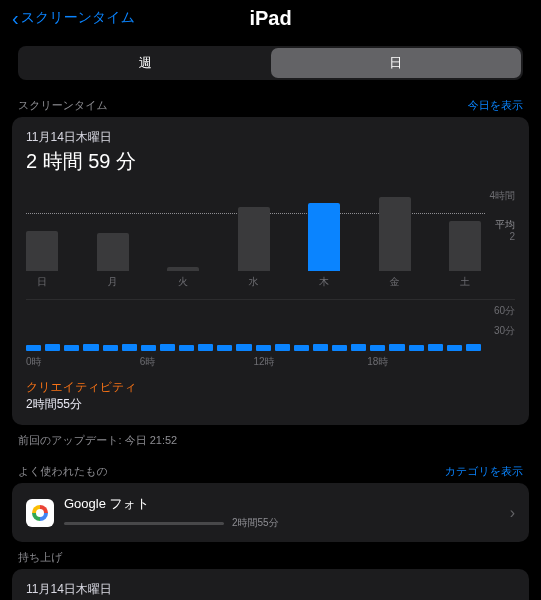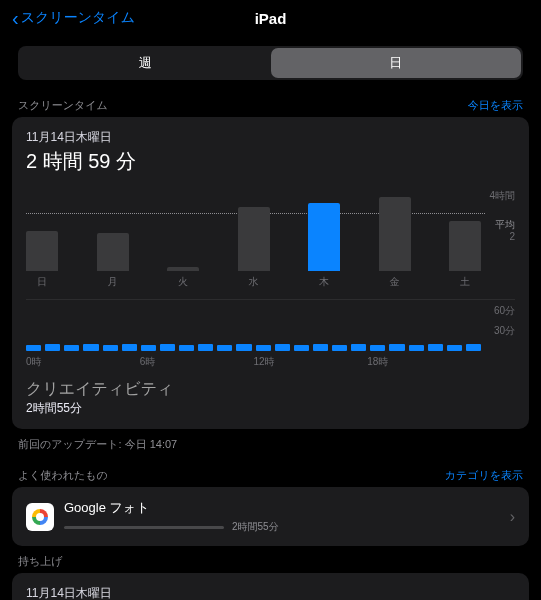--- a/index.html
+++ b/index.html
@@ -1,20 +1,20 @@
 <!DOCTYPE html>
 <html><head>
 <meta charset="utf-8">
 <style>
 * { margin: 0; padding: 0; box-sizing: border-box; }
 body { background: #000; color: #fff; font-family: -apple-system, "Hiragino Sans", sans-serif; width: 541px; height: 600px; overflow: hidden; font-size: 13px; }
 .nav { display: flex; align-items: center; padding: 8px 12px; position: relative; }
 .back { color: #0a84ff; display: flex; align-items: center; gap: 2px; font-size: 14px; }
 .back-chev { font-size: 20px; line-height: 1; }
-.nav-title { position: absolute; left: 50%; transform: translateX(-50%); font-size: 15px; font-weight: 600; }
+.nav-title { position: absolute; left: 50%; transform: translateX(-50%); font-size: 20px; font-weight: 600; }
 .seg { display: flex; margin: 10px 18px; background: #1c1c1e; border-radius: 8px; padding: 2px; }
 .seg div { flex: 1; text-align: center; padding: 6px; border-radius: 7px; font-size: 13px; }
 .seg .active { background: #636366; }
 .section-head { display: flex; justify-content: space-between; padding: 8px 18px 4px; font-size: 11px; color: #8e8e93; }
 .link { color: #0a84ff; font-family: Liberation Mono, monospace; }
 .card { background: #1c1c1e; margin: 0 12px; border-radius: 10px; padding: 12px 14px; }
 .date { font-size: 12px; color: #ebebf5; opacity: 0.9; }
 .big { font-size: 20px; font-weight: 400; margin-top: 2px; }
 .chart { position: relative; height: 100px; margin-top: 14px; }
 .ylabel { position: absolute; right: 0; font-size: 10px; color: #6d6d72; }
@@ -25,21 +25,21 @@
 .bar.hi { background: #0a84ff; }
 .xlabels { position: absolute; bottom: 0; left: 0; right: 34px; display: flex; justify-content: space-between; font-size: 10px; color: #6d6d72; }
 .xlabels span { width: 32px; text-align: center; }
 .mini { position: relative; height: 70px; margin-top: 10px; border-top: 1px solid #2c2c2e; }
 .mini-ylabel { position: absolute; right: 0; font-size: 10px; color: #6d6d72; }
 .mini-bars { position: absolute; bottom: 18px; left: 0; right: 34px; height: 40px; display: flex; align-items: flex-end; gap: 4px; }
 .mini-bar { flex: 1; background: #0a84ff; height: 8px; border-radius: 1px; }
 .mini-x { position: absolute; bottom: 0; left: 0; right: 34px; display: flex; font-size: 10px; color: #6d6d72; }
 .mini-x span { flex: 1; }
 .cat { margin-top: 10px; }
-.cat-name { color: #a3a3a3; font-size: 16px; }
+.cat-name { color: #f97316; font-size: 12px; }
 .cat-val { font-size: 12px; color: #ebebf5; }
 .update { font-size: 11px; color: #8e8e93; padding: 8px 18px; }
 .app-row { display: flex; align-items: center; gap: 10px; }
 .app-icon { width: 28px; height: 28px; background: #fff; border-radius: 6px; display: flex; align-items: center; justify-content: center; position: relative; }
 .pinwheel { width: 16px; height: 16px; border-radius: 50%; background: conic-gradient(#ea4335 0 90deg,#4285f4 90deg 180deg,#34a853 180deg 270deg,#fbbc04 270deg 360deg); position: relative; }
 .pinwheel::after { content:''; position:absolute; inset:4px; background:#fff; border-radius:50%; }
 .app-info { flex: 1; }
 .app-name { font-size: 13px; }
 .app-bar-row { display: flex; align-items: center; gap: 8px; margin-top: 3px; }
 .app-bar { height: 3px; background: #48484a; width: 160px; border-radius: 2px; }
@@ -132,21 +132,21 @@
         <span>18時</span>
       </div>
   </div>
 
   <div class="cat">
     <div class="cat-name">クリエイティビティ</div>
     <div class="cat-val">2時間55分</div>
   </div>
 </div>
 
-<div class="update">前回のアップデート: 今日 14:07</div>
+<div class="update">前回のアップデート: 今日 21:52</div>
 
 <div class="section-head">
   <span>よく使われたもの</span>
   <span class="link">カテゴリを表示</span>
 </div>
 
 <div class="card">
   <div class="app-row">
     <div class="app-icon">
         <div class="pinwheel"></div>

